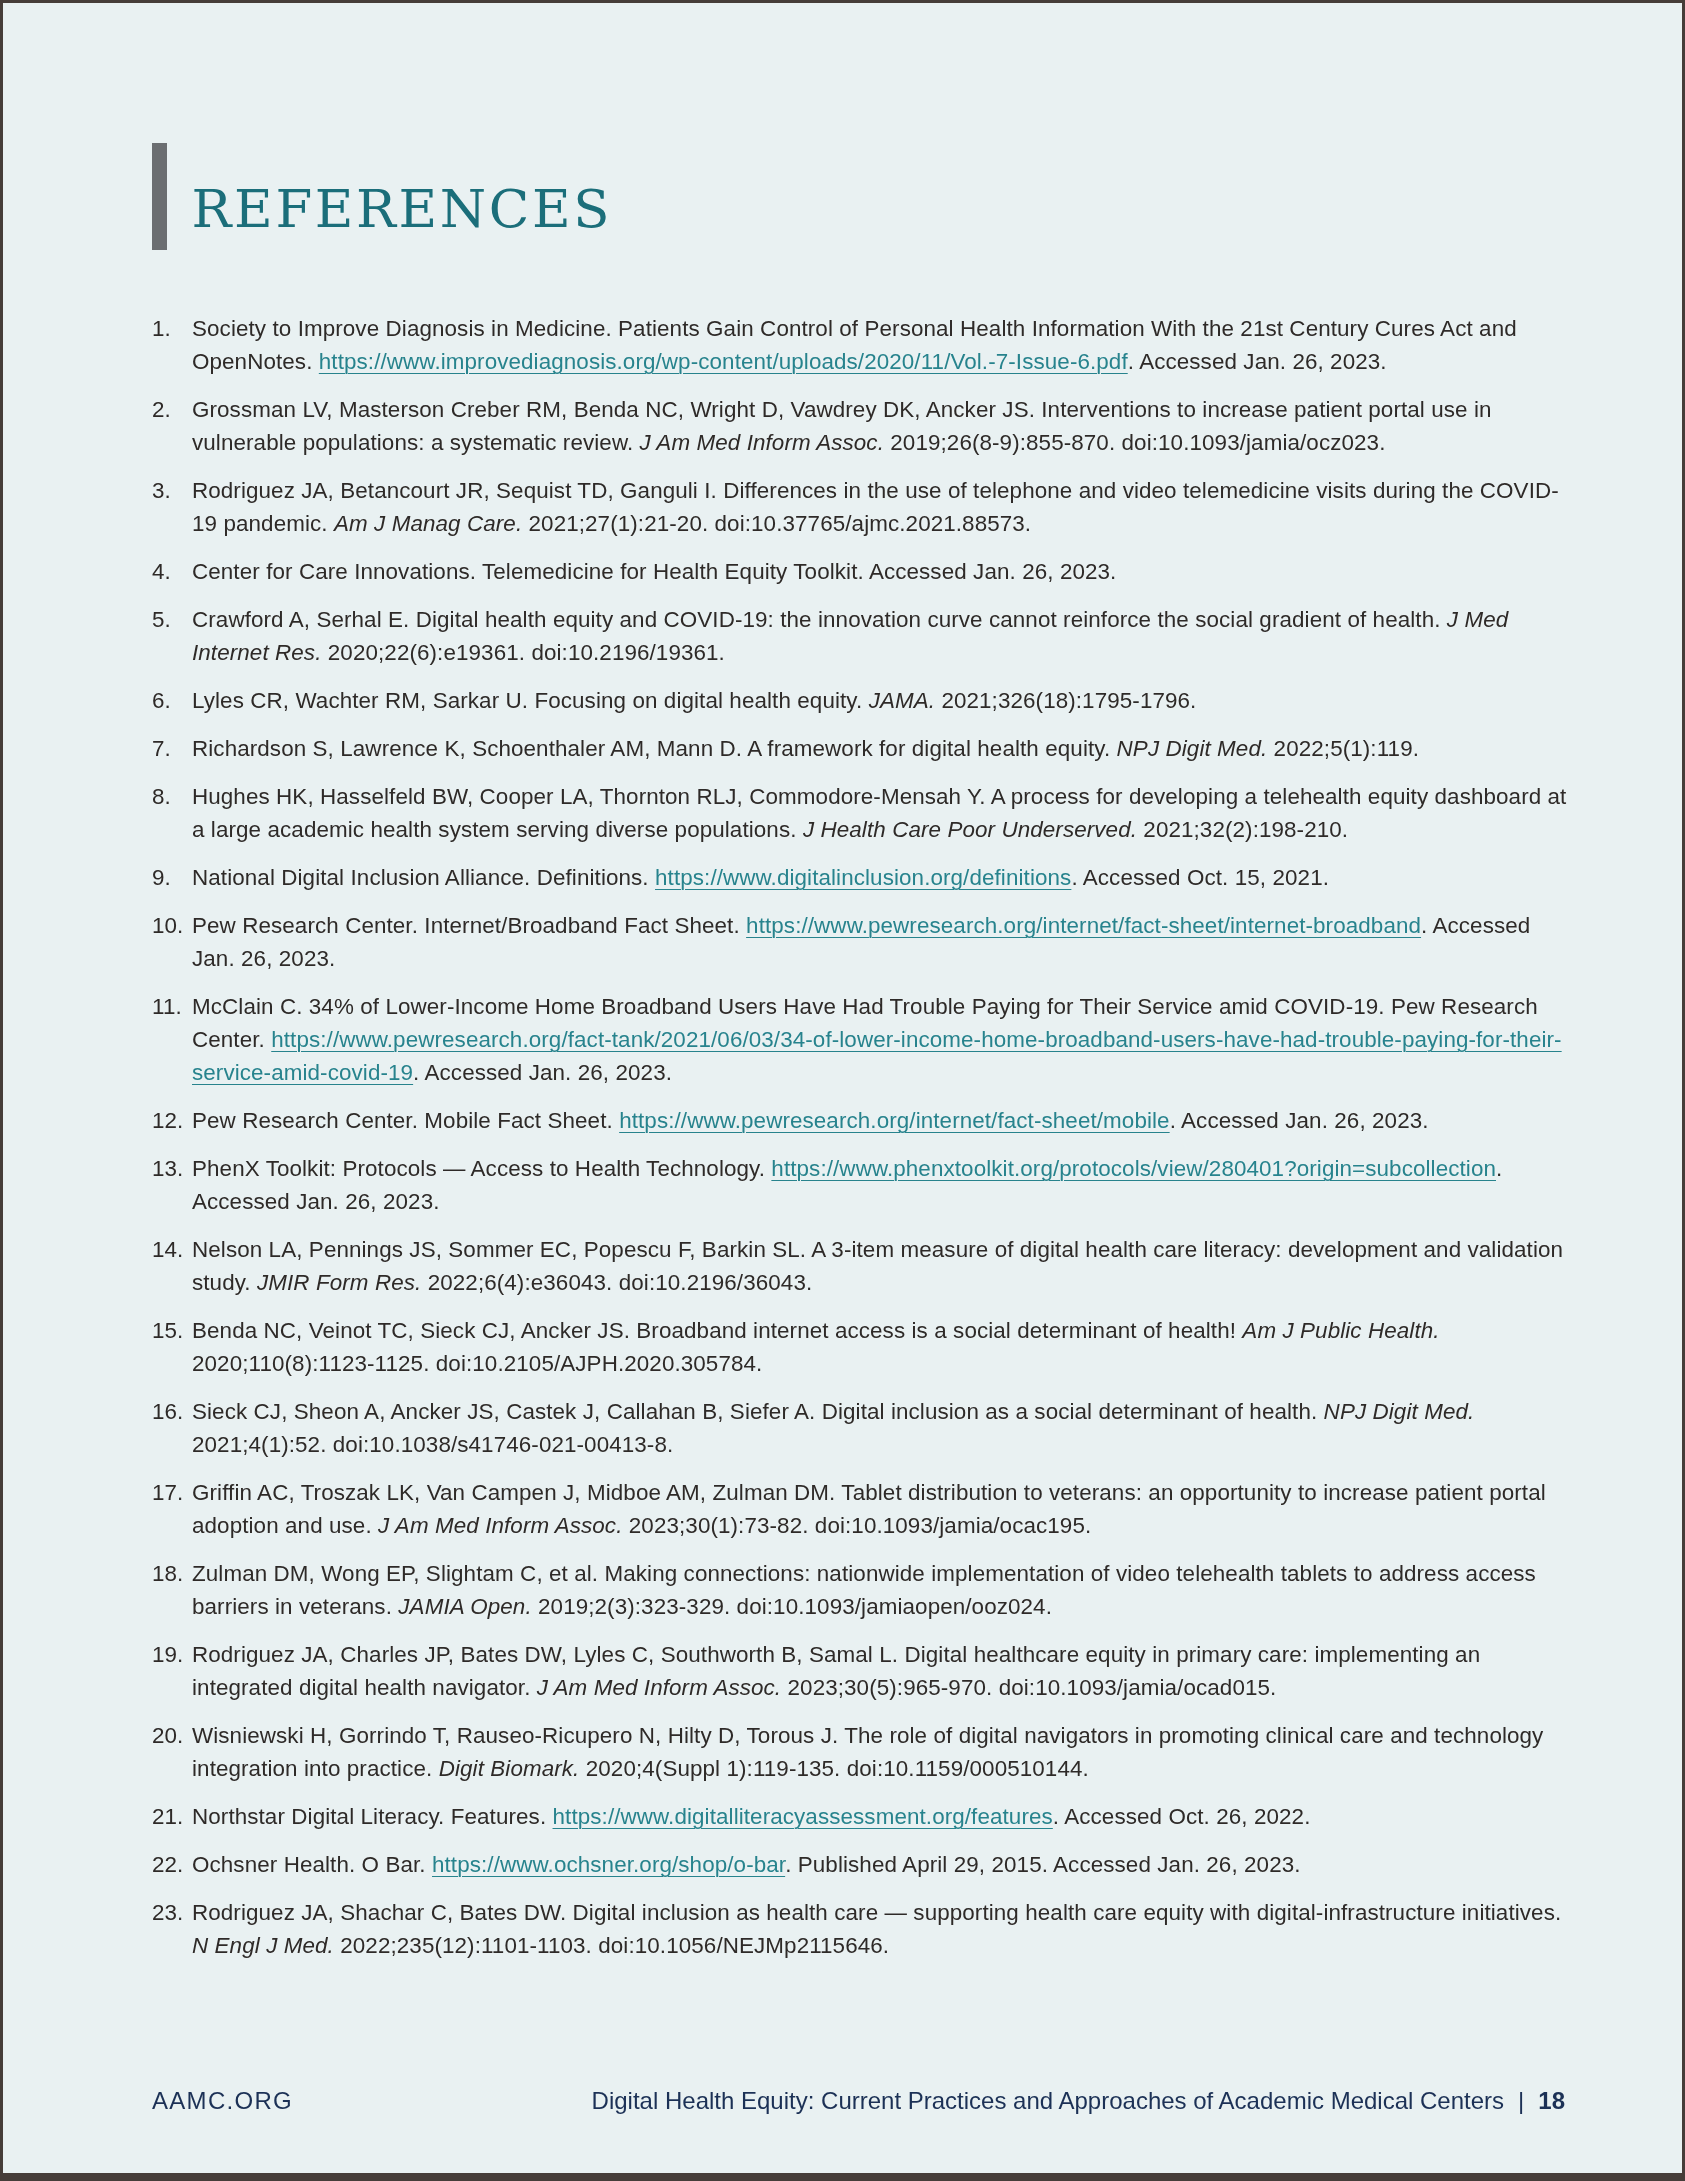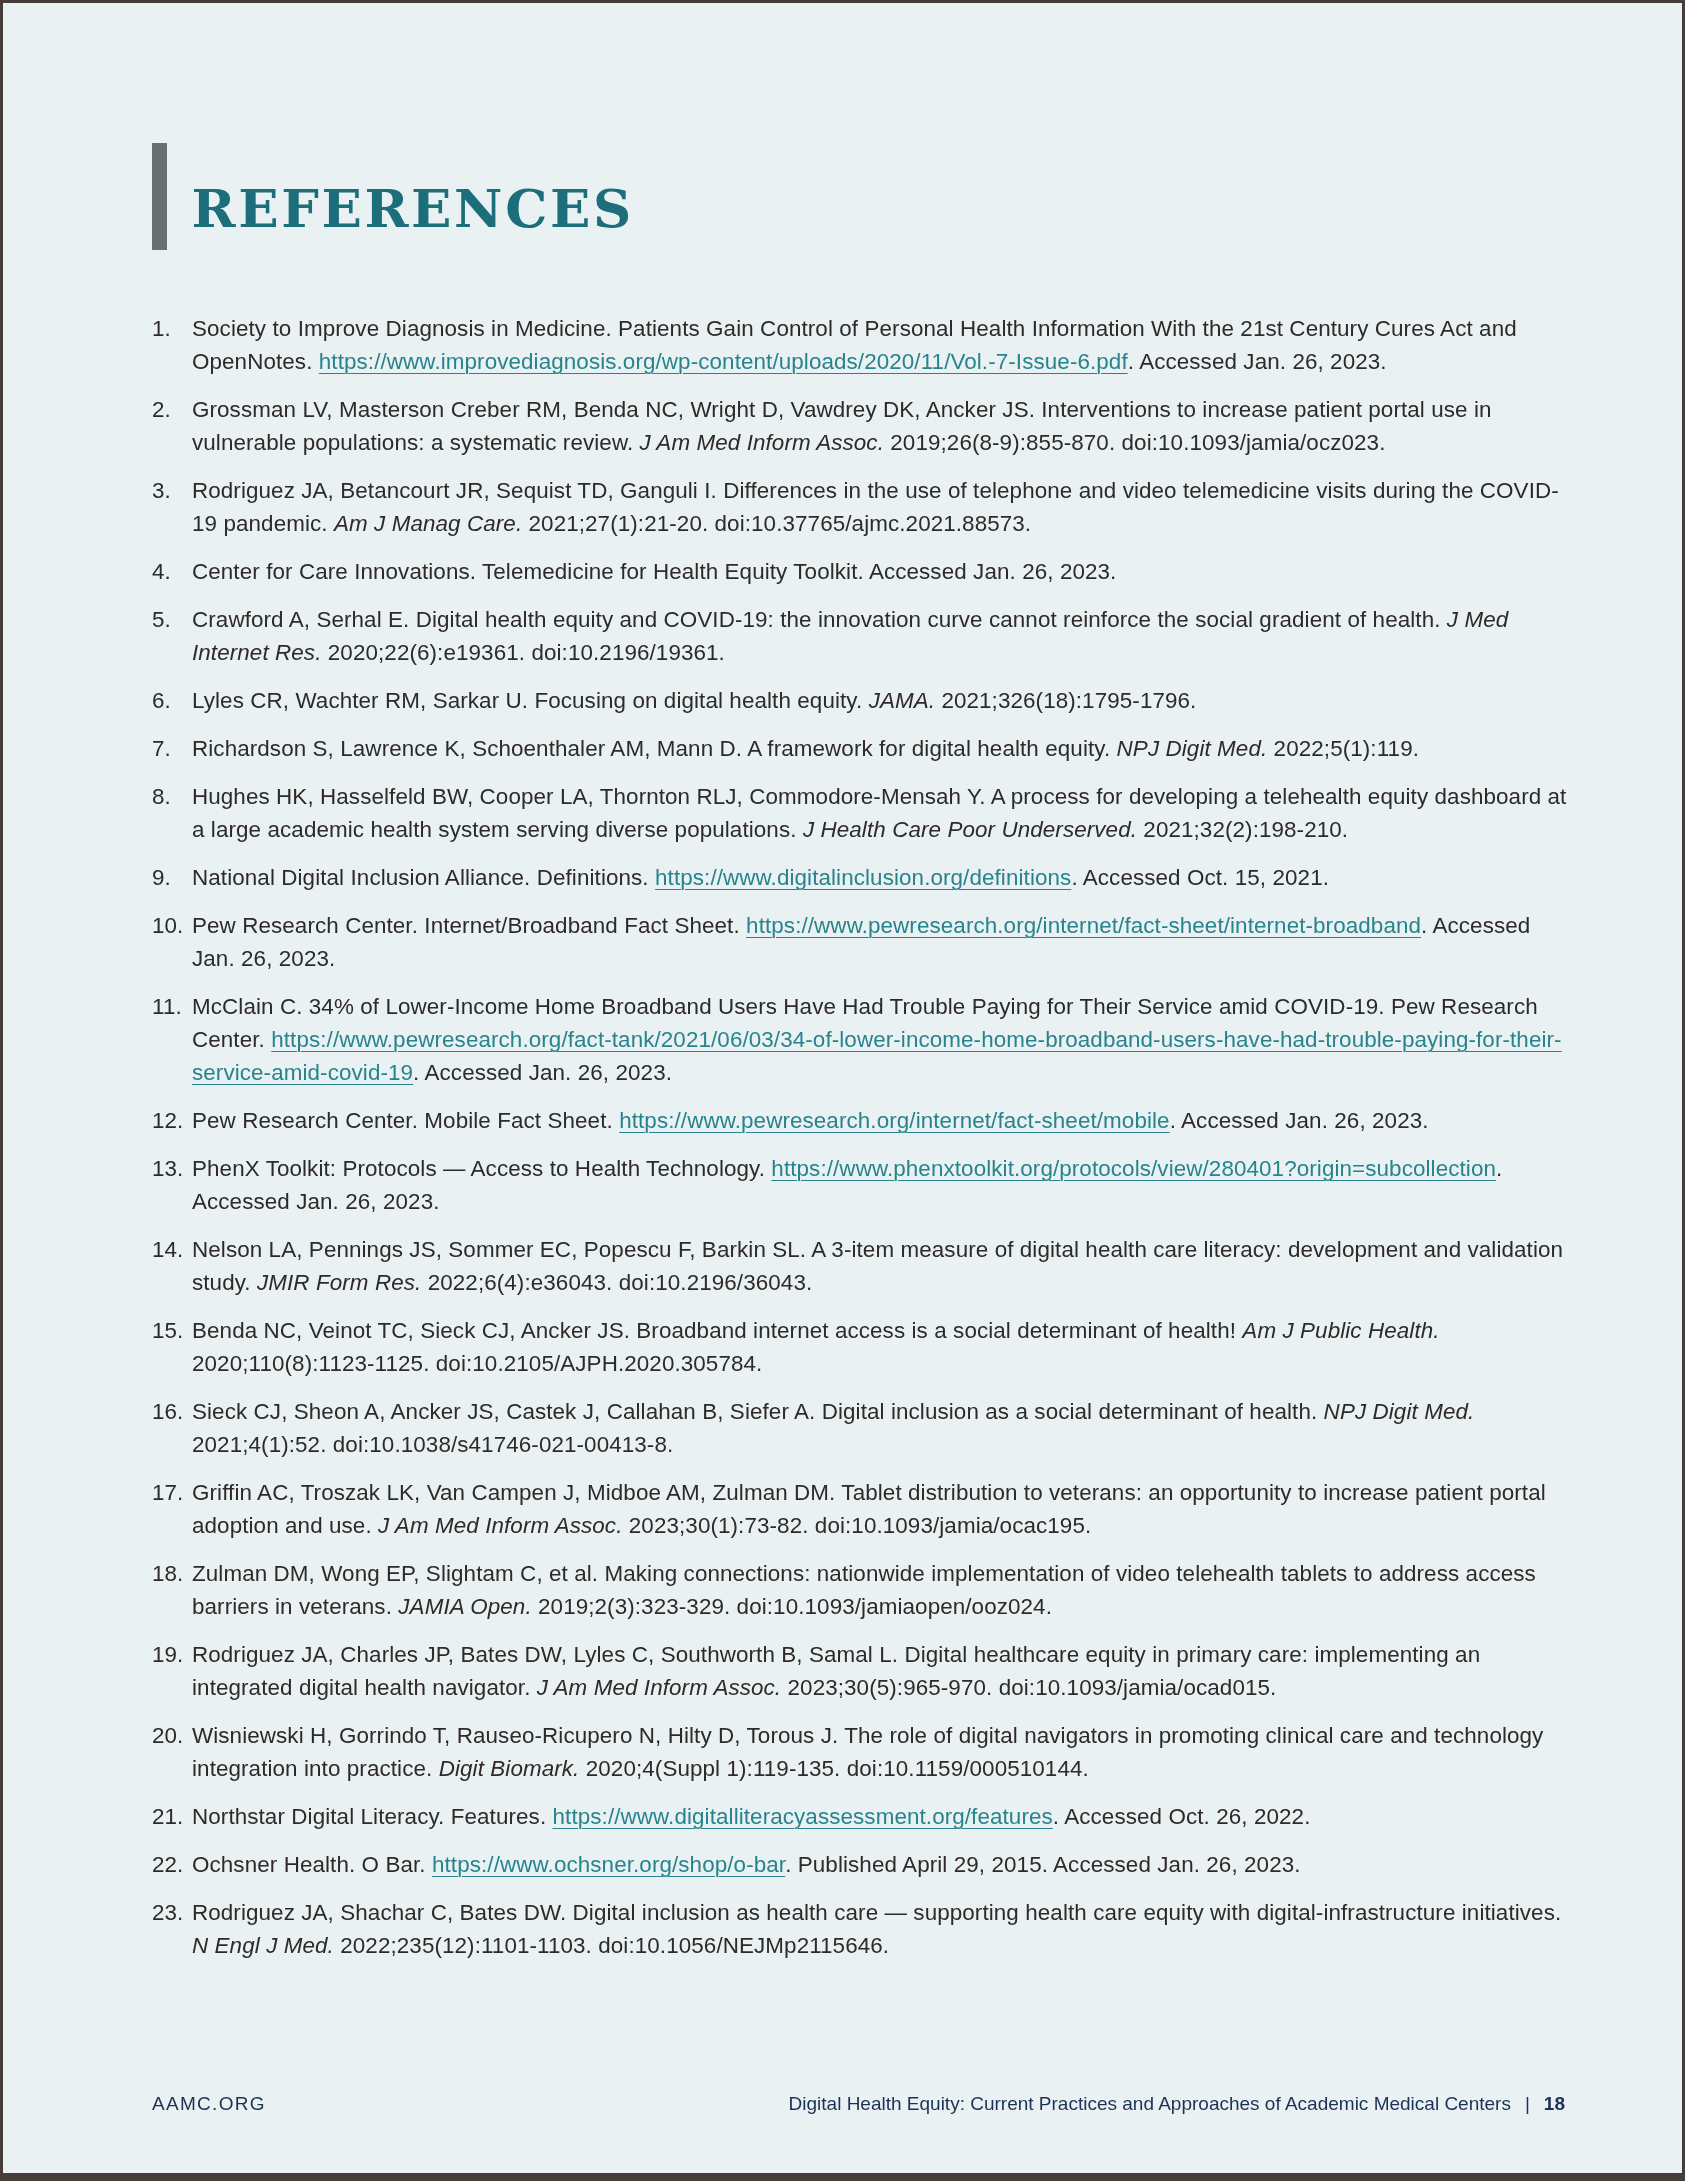--- a/index.html
+++ b/index.html
@@ -33,21 +33,21 @@
     height: 107px;
   }
   .accent-bar {
     width: 15px;
     background: var(--bar-gray);
     margin-right: 24.6px;
   }
   .page-title {
     font-family: "DejaVu Serif", "Liberation Serif", serif;
     font-size: 53px;
-    font-weight: 700;
+    font-weight: 400;
     letter-spacing: 2.6px;
     color: var(--heading-teal);
     align-self: center;
     padding-top: 23px;
   }
   .ref-list {
     position: absolute;
     top: 309px;
     left: 149px;
     width: 1420px;
@@ -81,21 +81,21 @@
     overflow-wrap: anywhere;
   }
   .footer {
     position: absolute;
     left: 149px;
     right: 117px;
     bottom: 58px;
     display: flex;
     justify-content: space-between;
     align-items: baseline;
-    font-size: 19px;
+    font-size: 24px;
     color: var(--footer-navy);
   }
   .footer-left {
     letter-spacing: 1.3px;
   }
   .footer-right {
     display: flex;
     align-items: center;
     gap: 14px;
   }

